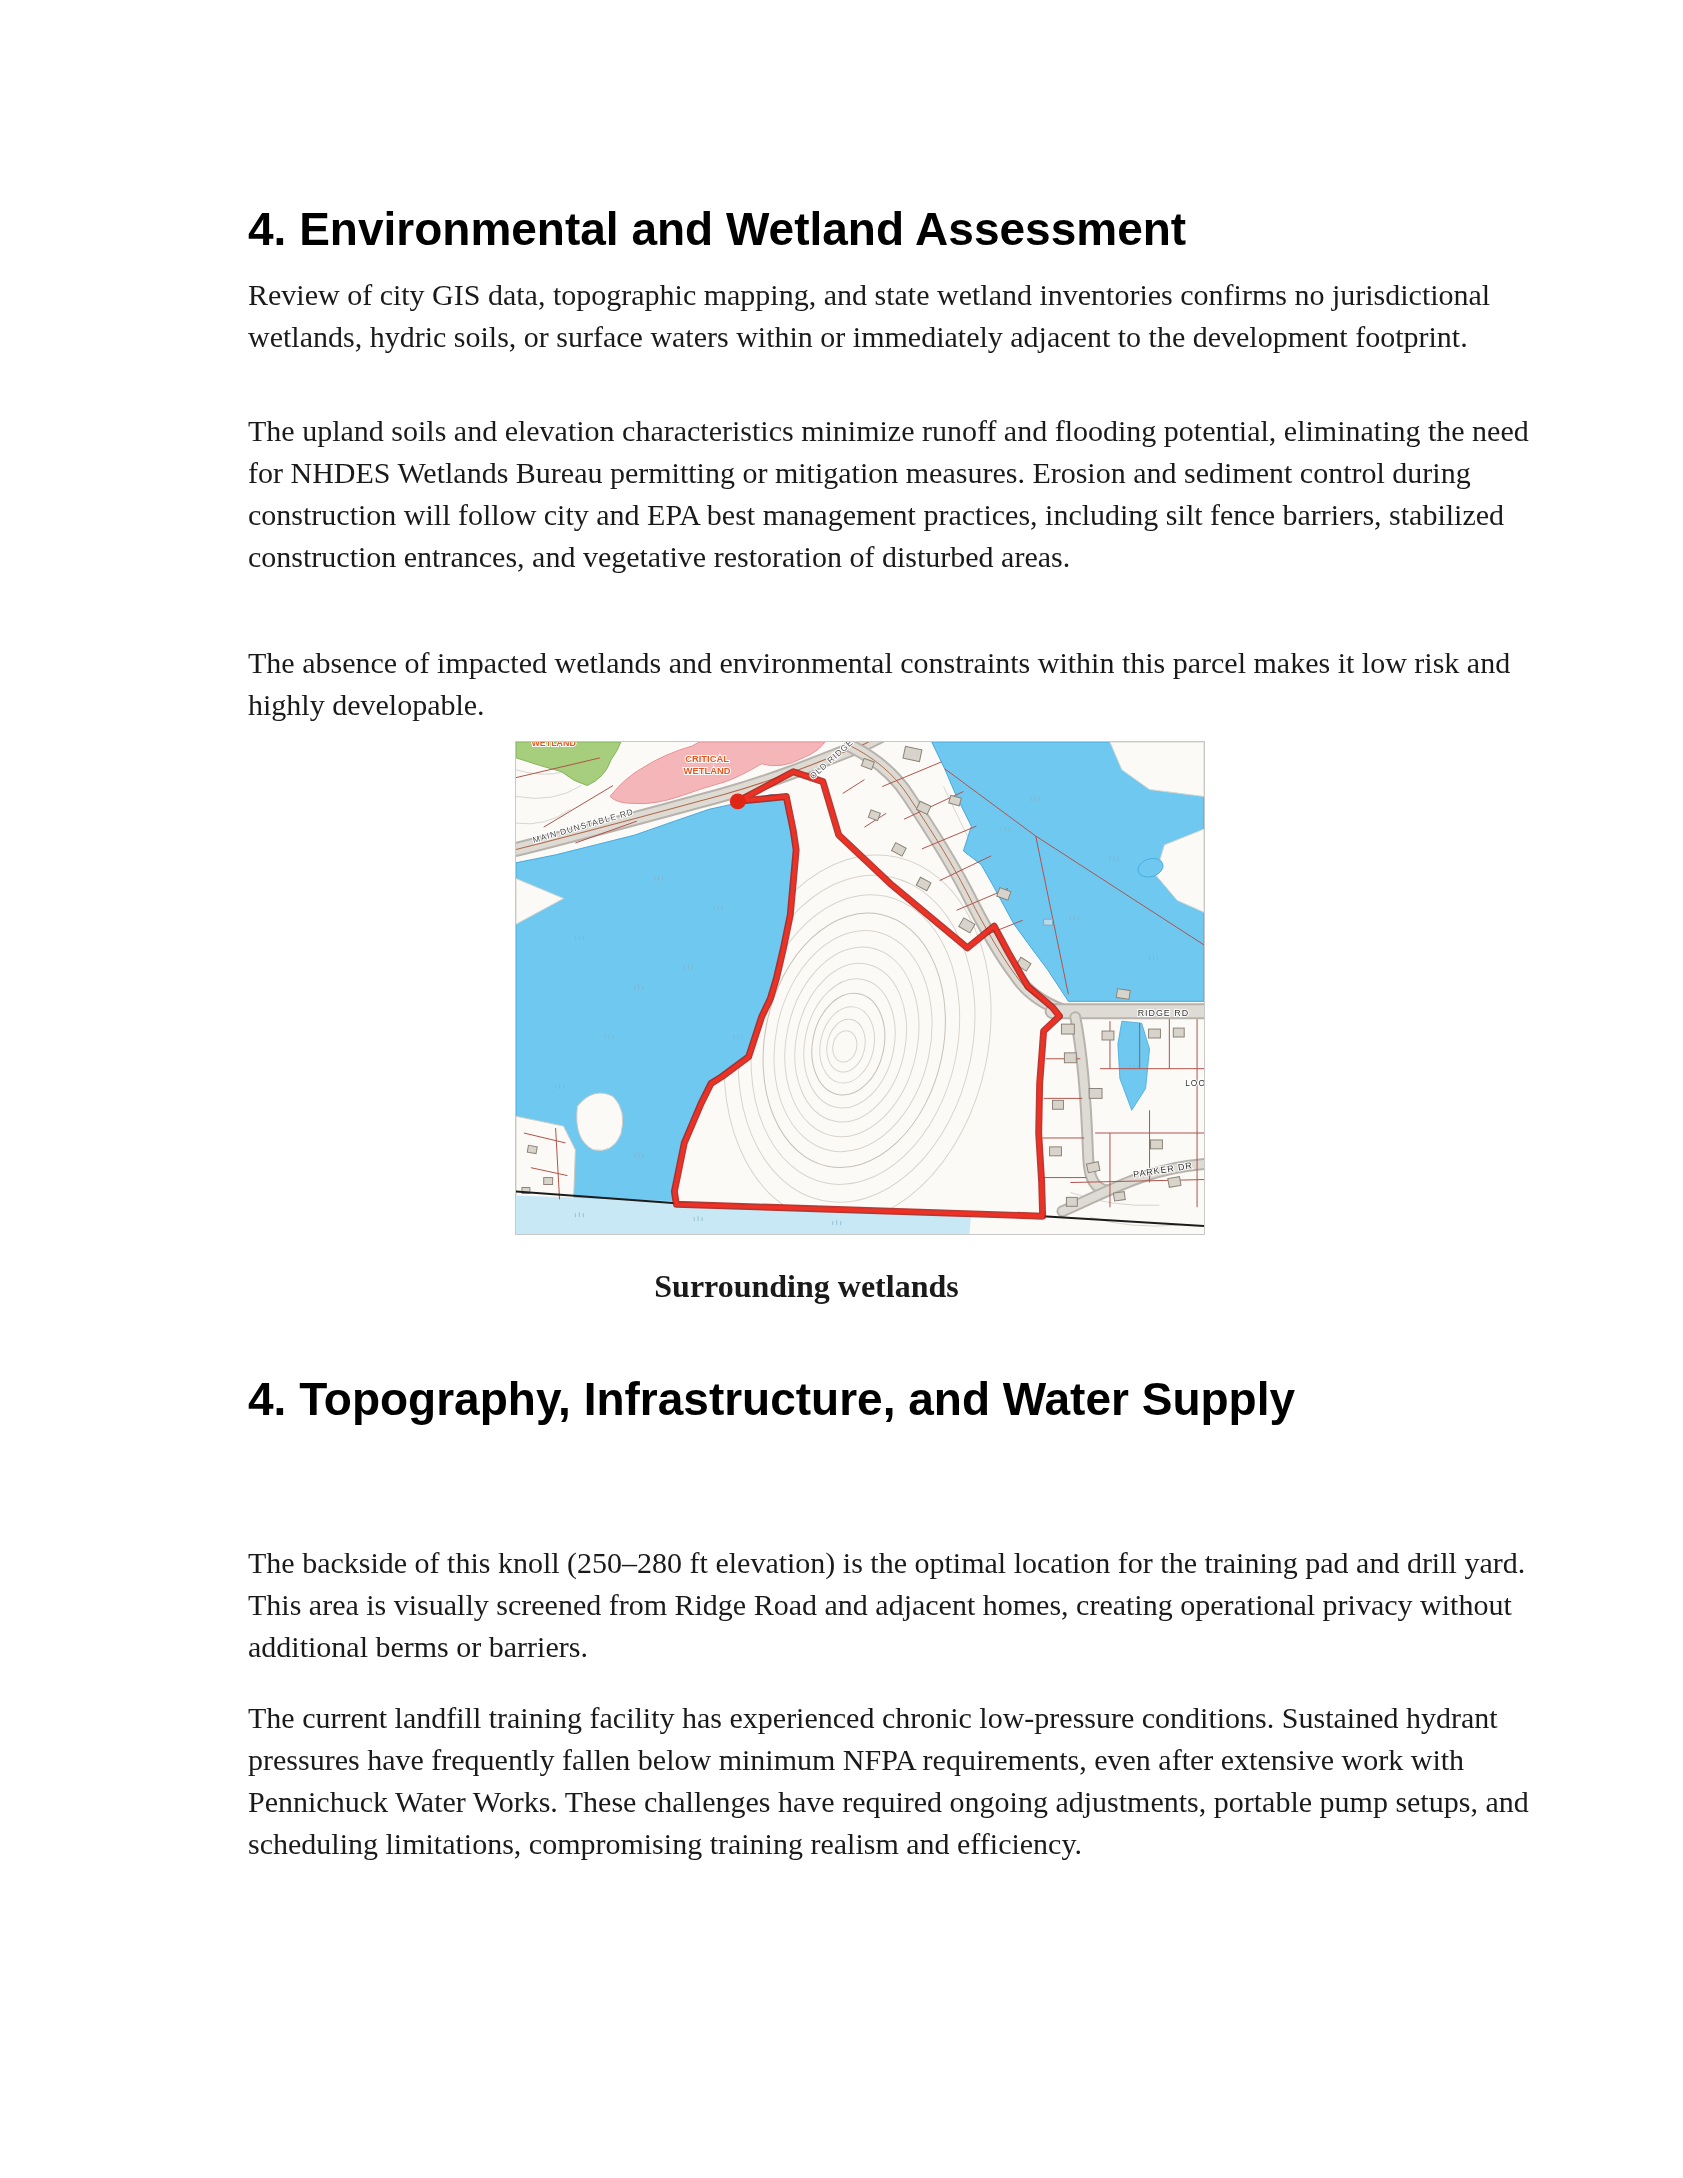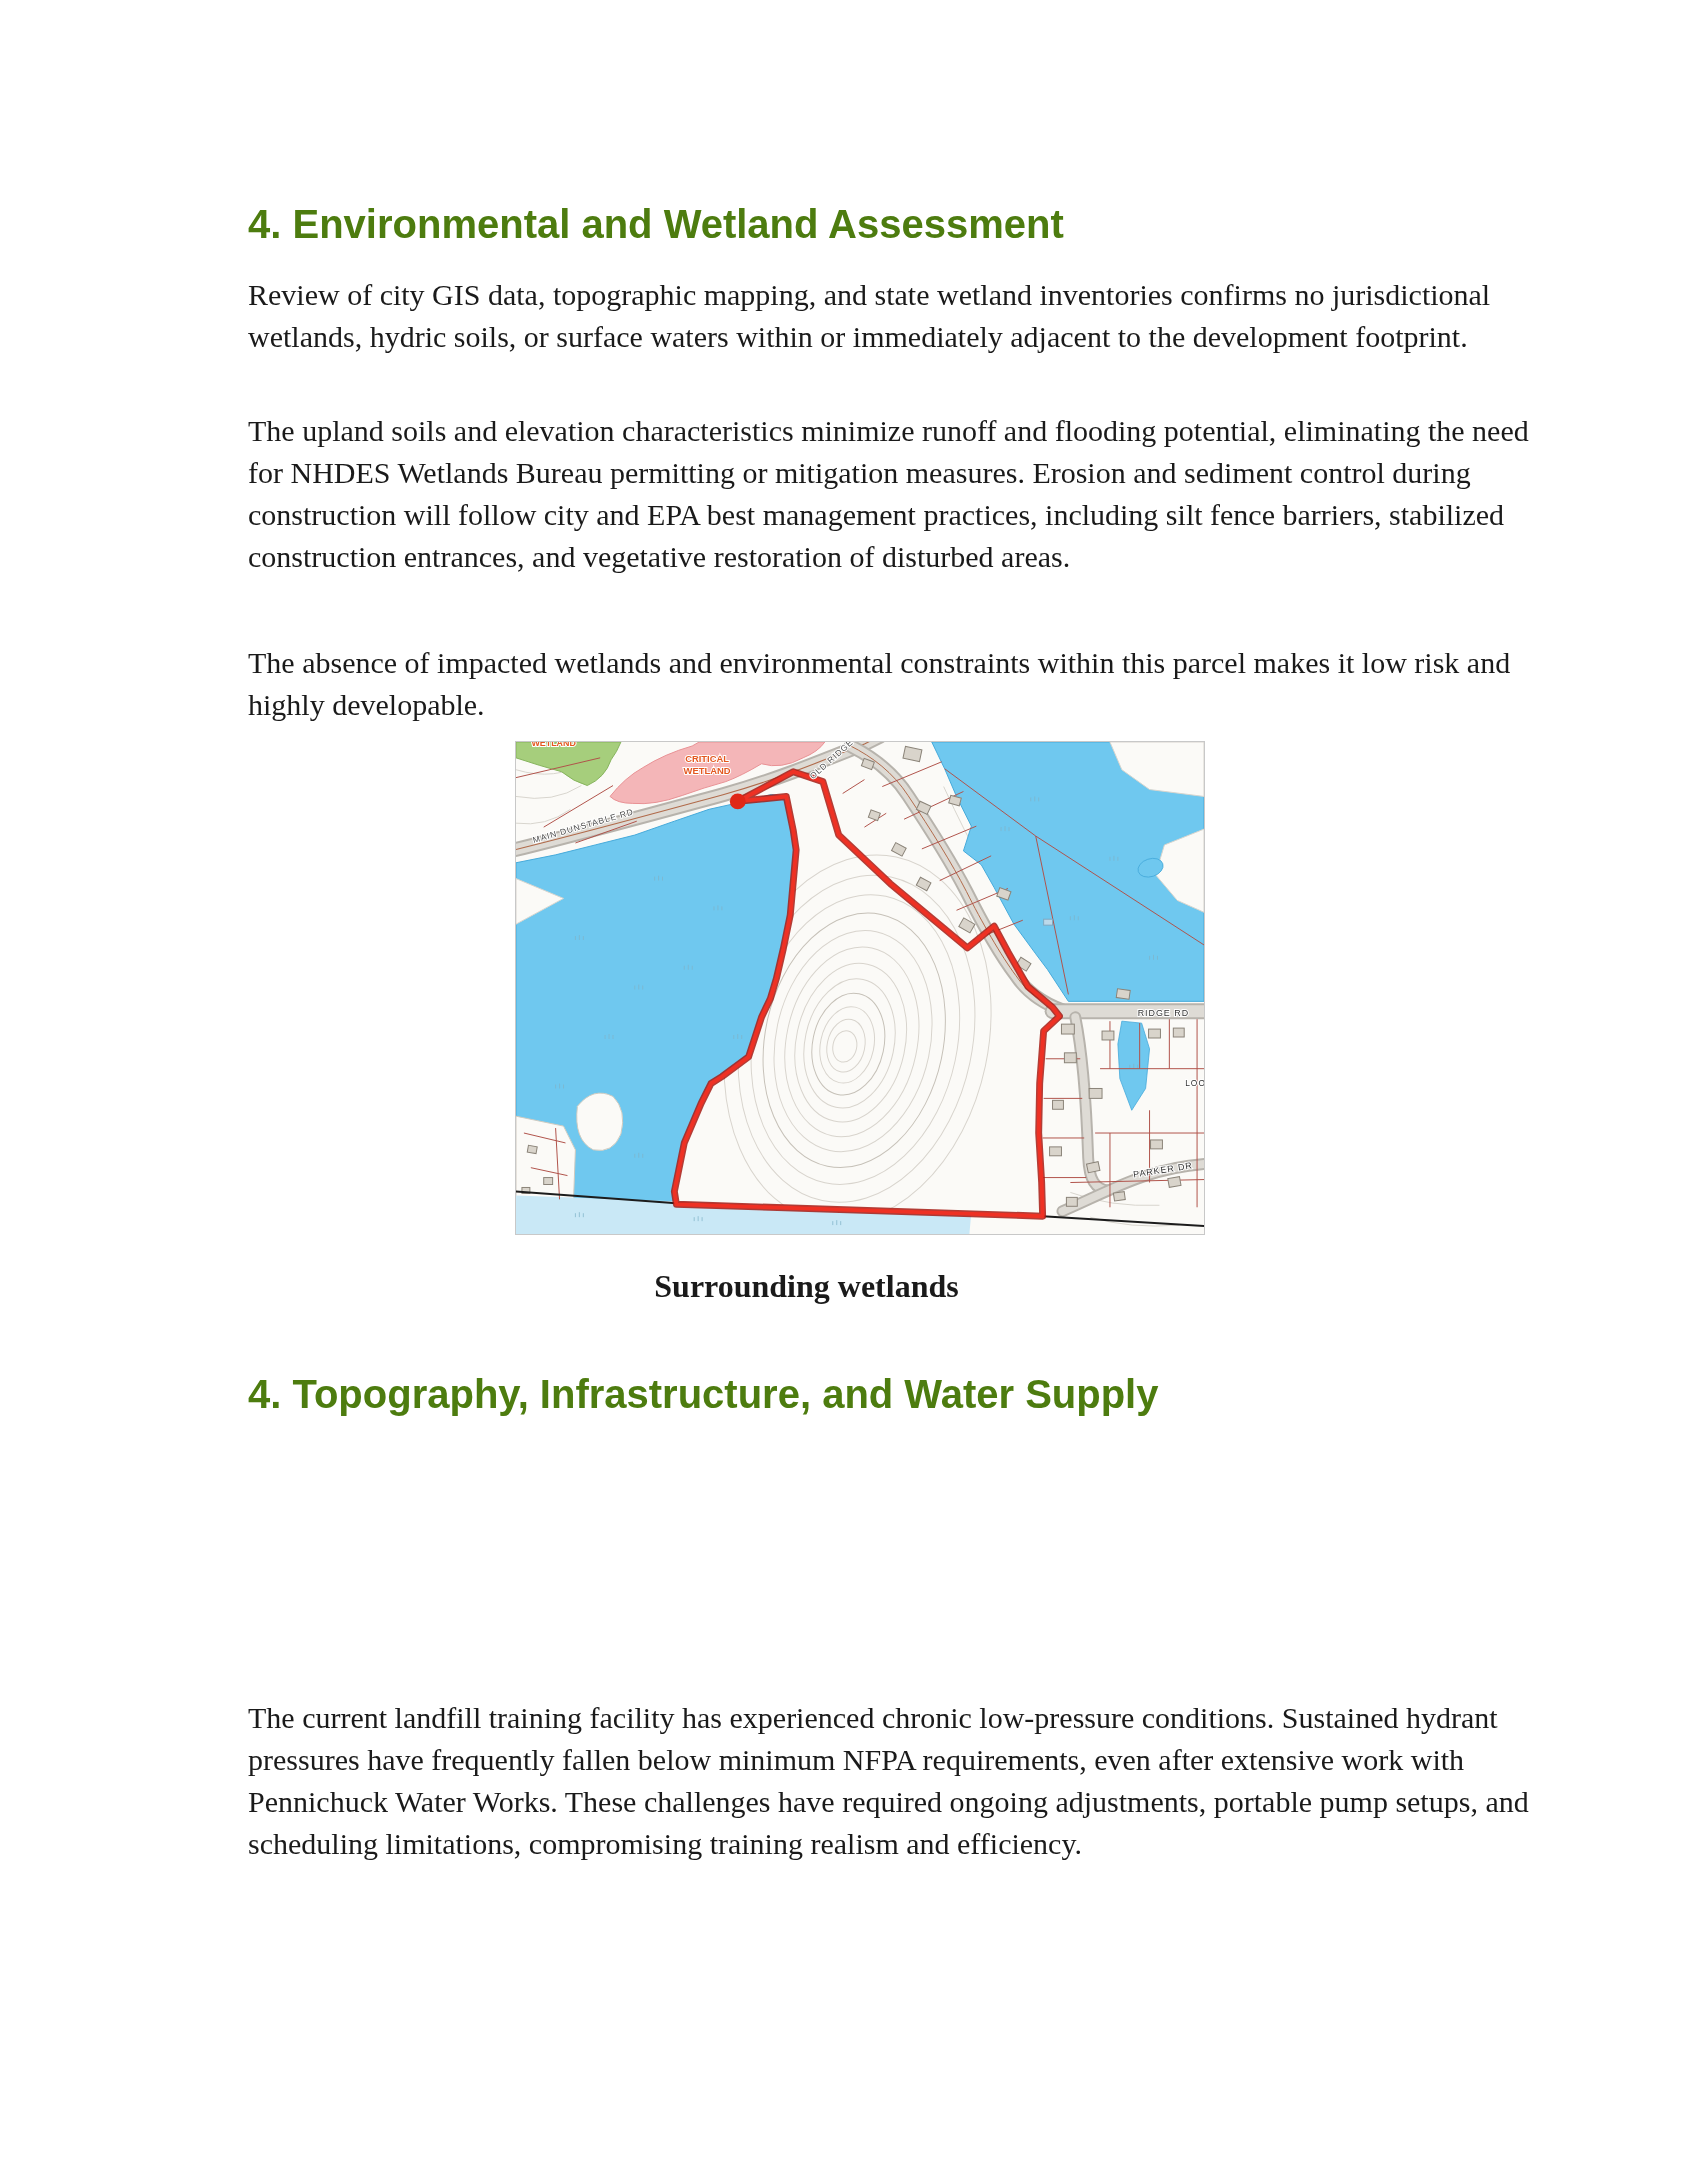--- a/index.html
+++ b/index.html
@@ -1,20 +1,20 @@
 <!DOCTYPE html>
 <html><head>
 <meta charset="utf-8">
 <style>
   html,body{margin:0;padding:0;background:#ffffff;}
   .page{position:relative;width:1683px;height:2178px;background:#ffffff;overflow:hidden;
         font-family:"Liberation Serif", serif;color:#1a1a1a;}
   .h-blue{position:absolute;left:248px;width:1287px;margin:0;
           font-family:"Liberation Sans", sans-serif;font-weight:bold;
-          font-size:40px;color:#4d7c0f;letter-spacing:0px;}
+          font-size:46px;color:#000000;letter-spacing:0px;}
   .body-p{position:absolute;left:248px;width:1287px;margin:0;
           font-size:30px;line-height:42px;text-align:left;}
   .caption{position:absolute;left:465px;width:683px;margin:0;text-align:center;
            font-size:32px;font-weight:bold;}
   .map-wrap{position:absolute;left:515px;top:741px;width:688px;height:492px;}
   .map-wrap svg{display:block;}
   .maplbl{font-family:"Liberation Sans", sans-serif;}
 </style>
 </head>
 <body>
@@ -194,17 +194,18 @@
         <text x="676" y="347" font-size="8.5" fill="#333333" letter-spacing="1">LOOKOUT</text>
       </g>
     </svg>
   </div>
 
   <p class="caption" style="top:1268px;">Surrounding wetlands</p>
 
   <h1 class="h-blue" style="top:1372px;">4. Topography, Infrastructure, and Water Supply</h1>
 
 
+  <p class="body-p" style="top:1542px;">The backside of this knoll (250–280 ft elevation) is the optimal location for the training pad and drill yard. This area is visually screened from Ridge Road and adjacent homes, creating operational privacy without additional berms or barriers.</p>
 
   <p class="body-p" style="top:1697px;">The current landfill training facility has experienced chronic low-pressure conditions. Sustained hydrant pressures have frequently fallen below minimum NFPA requirements, even after extensive work with Pennichuck Water Works. These challenges have required ongoing adjustments, portable pump setups, and scheduling limitations, compromising training realism and efficiency.</p>
 
 </div>
 
 
 </body></html>

